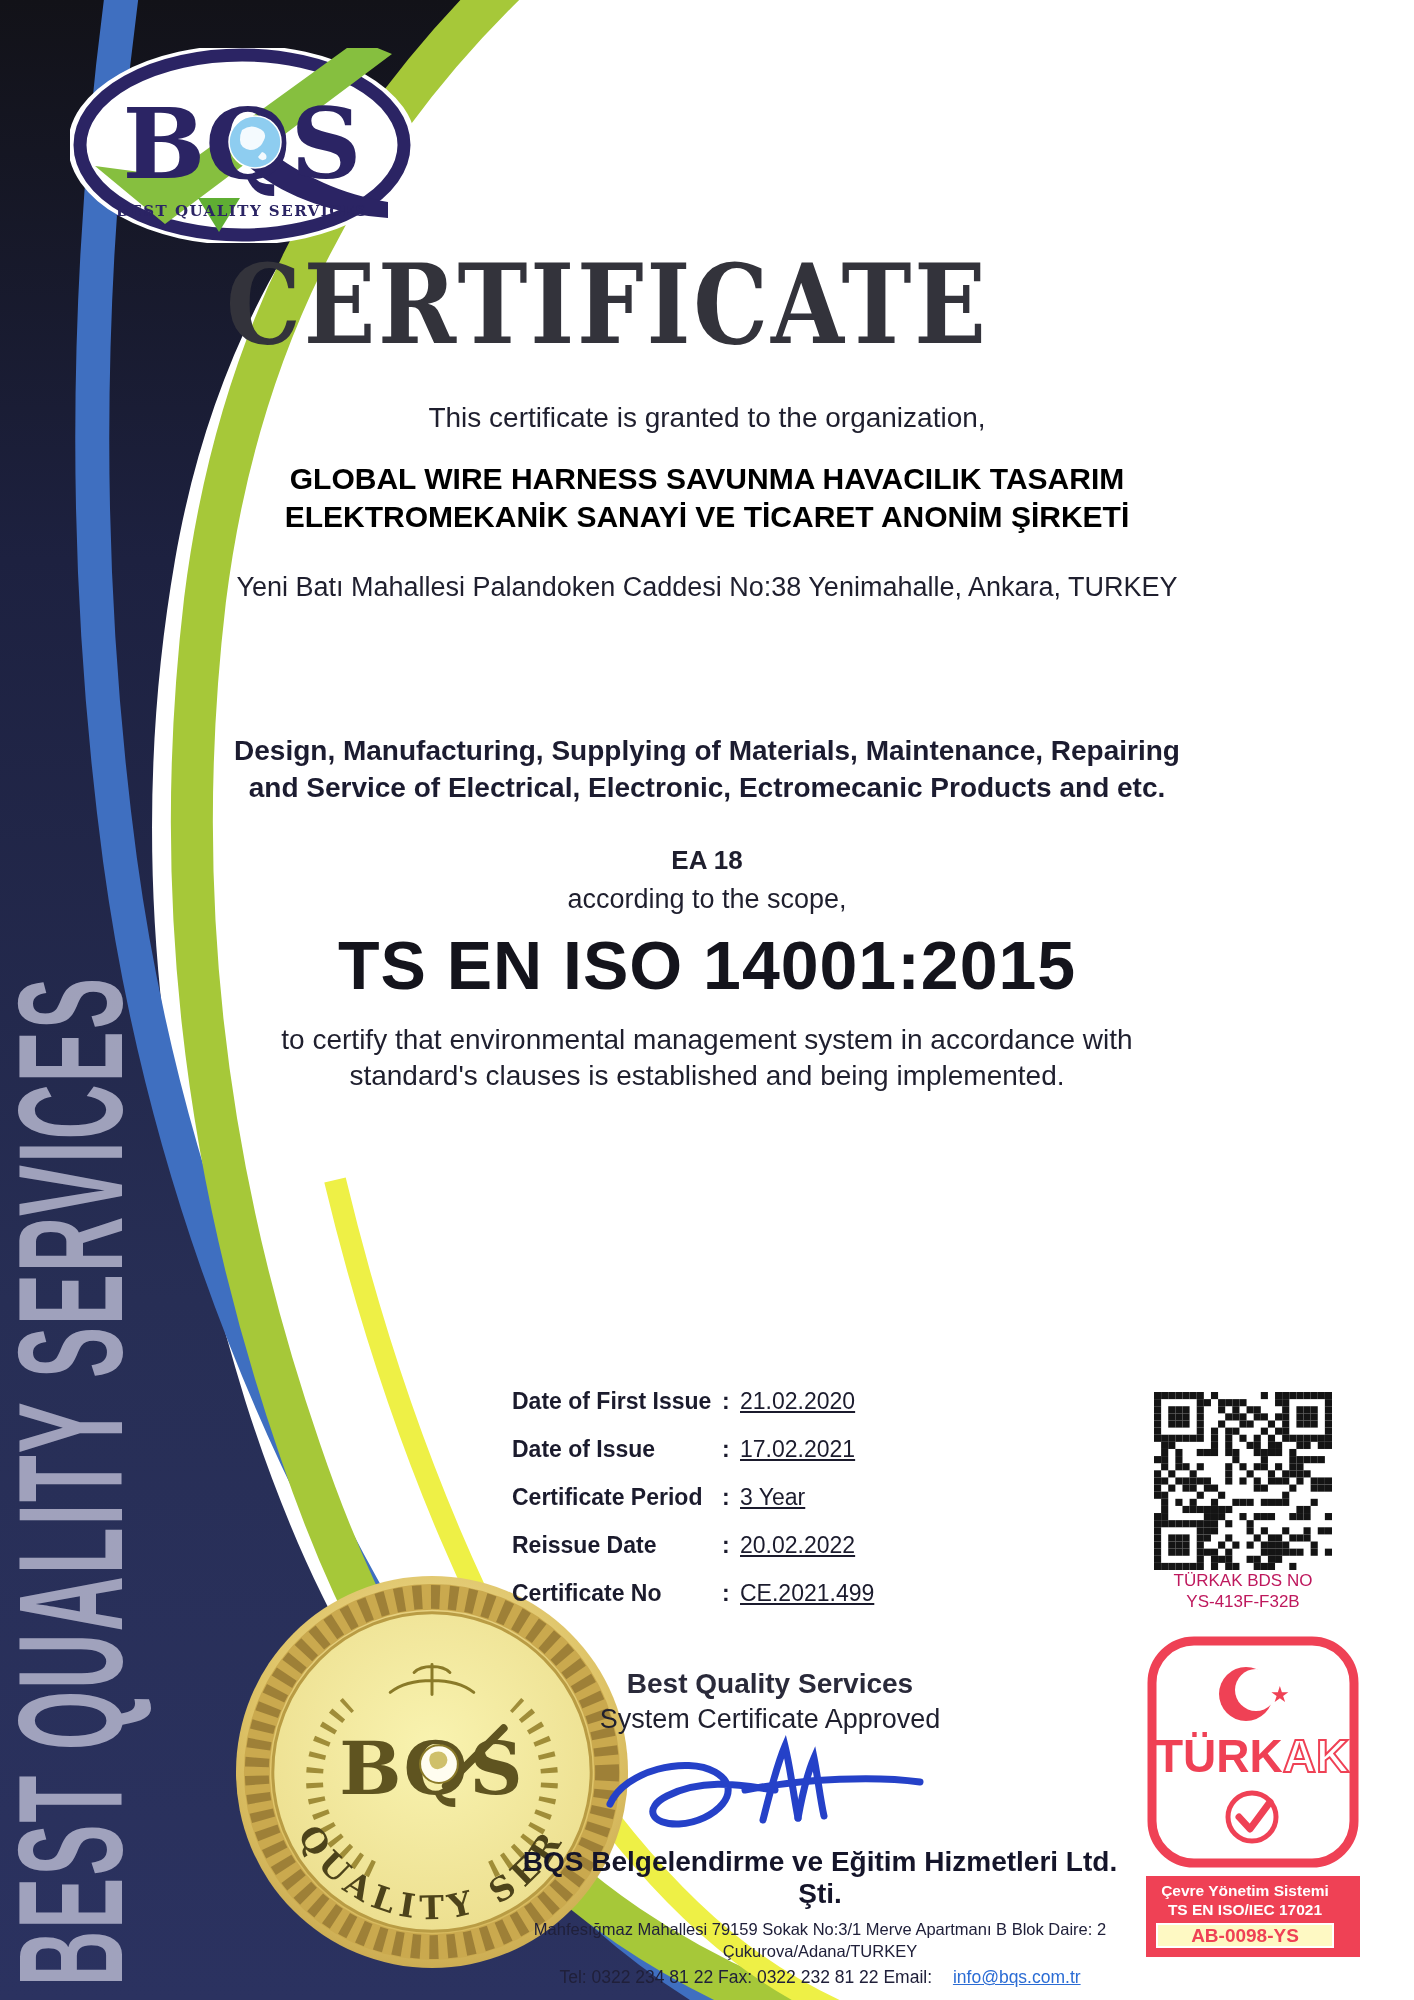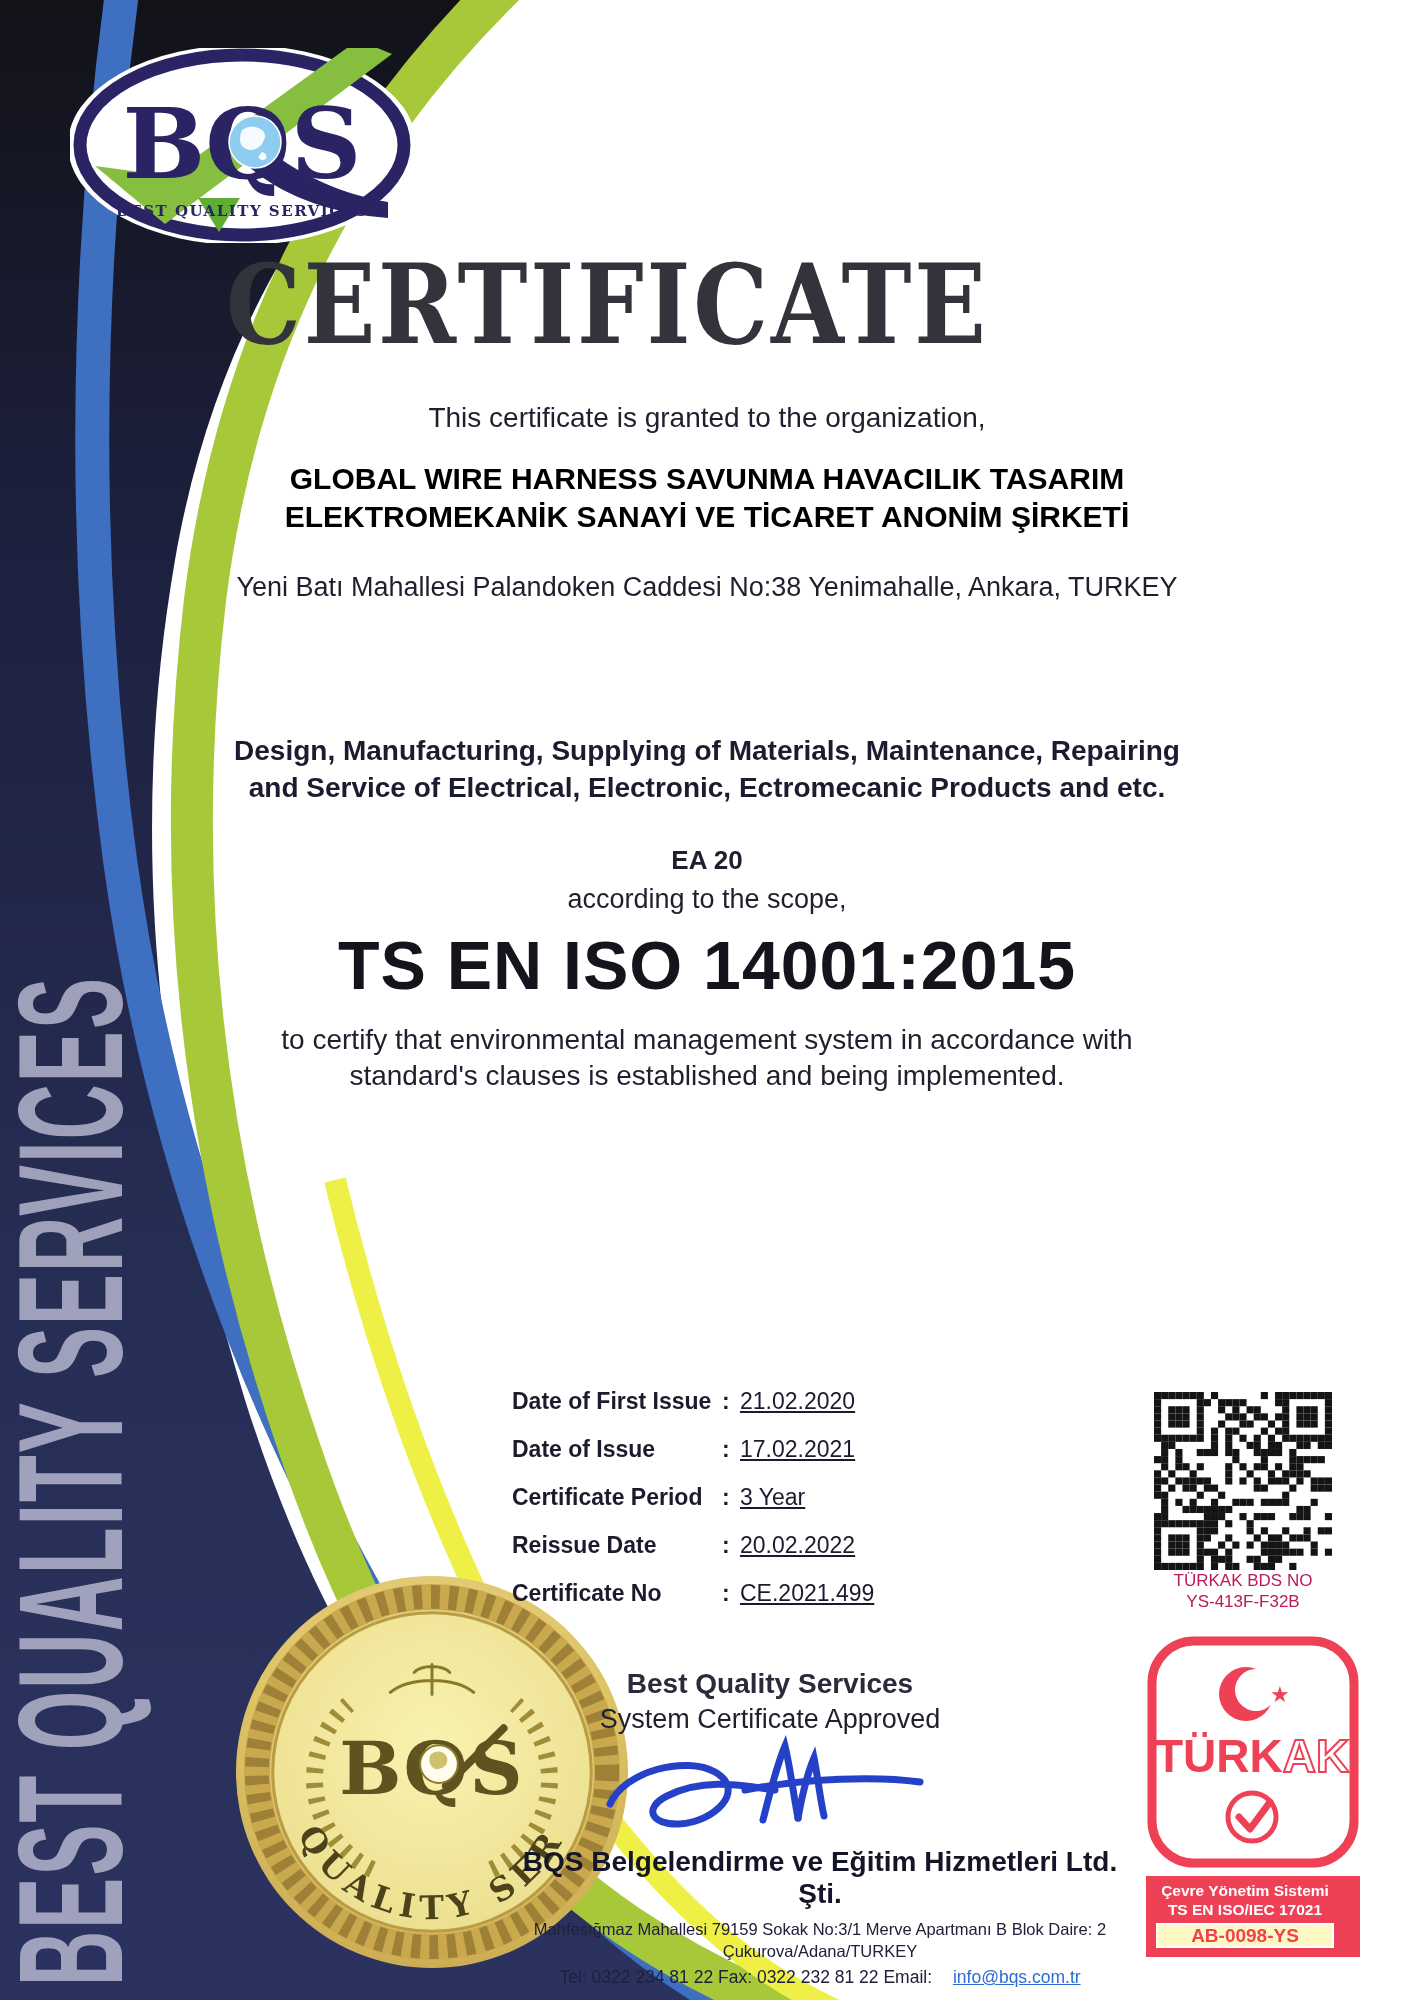--- a/index.html
+++ b/index.html
@@ -109,21 +109,21 @@
     <div>ELEKTROMEKANİK SANAYİ VE TİCARET ANONİM ŞİRKETİ</div>
   </div>
 
   <div id="address" class="centerline">Yeni Batı Mahallesi Palandoken Caddesi No:38 Yenimahalle, Ankara, TURKEY</div>
 
   <div id="scope" class="centerline">
     <div>Design, Manufacturing, Supplying of Materials, Maintenance, Repairing</div>
     <div>and Service of Electrical, Electronic, Ectromecanic Products and etc.</div>
   </div>
 
-  <div id="ea" class="centerline">EA 20</div>
+  <div id="ea" class="centerline">EA 18</div>
   <div id="according" class="centerline">according to the scope,</div>
   <div id="standard" class="centerline">TS EN ISO 14001:2015</div>
 
   <div id="certify" class="centerline">
     <div>to certify that environmental management system in accordance with</div>
     <div>standard's clauses is established and being implemented.</div>
   </div>
 
   <div id="details">
     <div class="drow">

